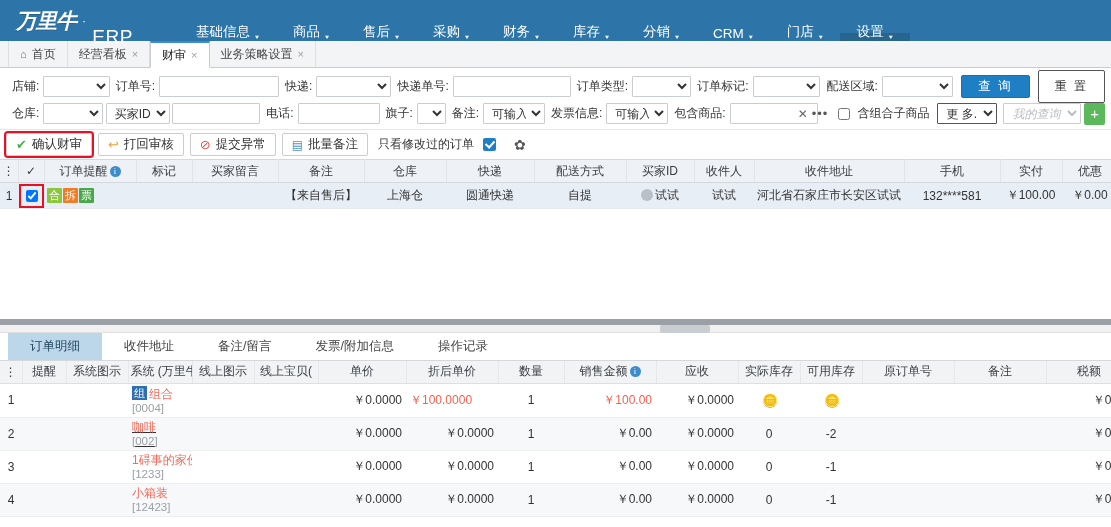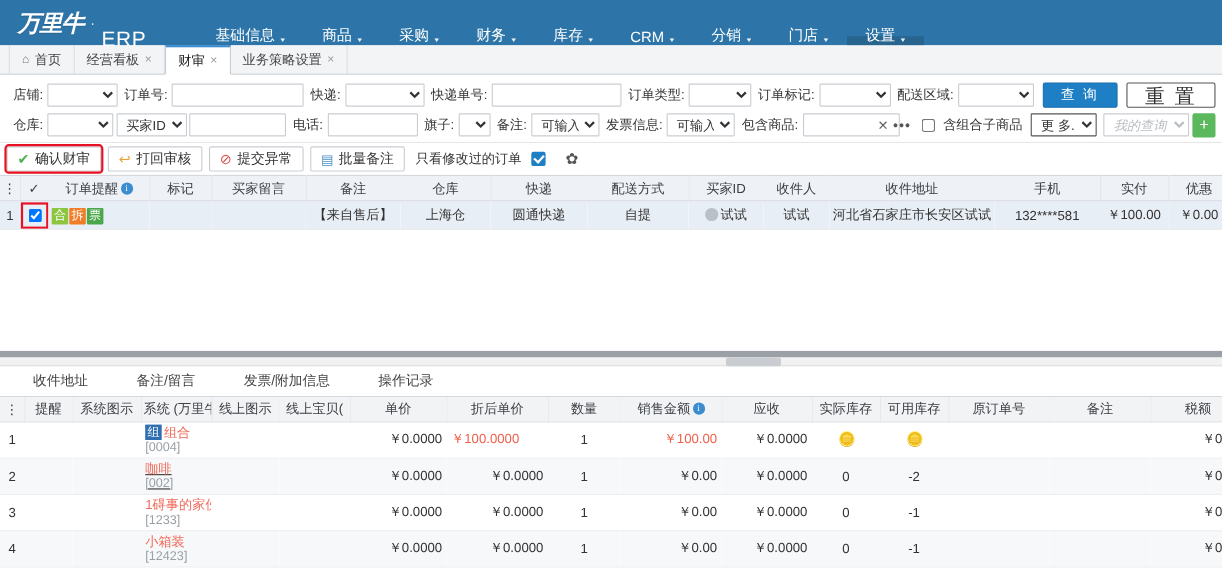--- a/index.html
+++ b/index.html
@@ -135,23 +135,23 @@
     letter-spacing: 2px;
     cursor: pointer;
     border-radius: 2px;
     margin-left: 8px;
     font-family: inherit;
   }
   .btn-reset {
     background: #fff;
     color: #333;
     border: 1px solid #555;
-    height: 23px;
+    height: 33px;
     padding: 0 16px;
-    font-size: 18px;
+    font-size: 12px;
     letter-spacing: 2px;
     cursor: pointer;
     border-radius: 2px;
     margin-left: 8px;
     font-family: inherit;
   }
   .cb { width: 12px; height: 12px; vertical-align: middle; }
   .inline-x {
     margin-left: -20px;
     color: #666;
@@ -409,37 +409,41 @@
   <div class="navitems" id="navitems">
       <div class="navitem">
         <span>基础信息</span>
         <span class="caret">▾</span>
       </div>
       <div class="navitem">
         <span>商品</span>
         <span class="caret">▾</span>
       </div>
       <div class="navitem">
+        <span>售后</span>
+        <span class="caret">▾</span>
+      </div>
+      <div class="navitem">
         <span>采购</span>
         <span class="caret">▾</span>
       </div>
       <div class="navitem">
         <span>财务</span>
         <span class="caret">▾</span>
       </div>
       <div class="navitem">
         <span>库存</span>
         <span class="caret">▾</span>
       </div>
       <div class="navitem">
+        <span>分销</span>
+        <span class="caret">▾</span>
+      </div>
+      <div class="navitem">
         <span>CRM</span>
-        <span class="caret">▾</span>
-      </div>
-      <div class="navitem">
-        <span>分销</span>
         <span class="caret">▾</span>
       </div>
       <div class="navitem">
         <span>门店</span>
         <span class="caret">▾</span>
       </div>
       <div class="navitem active">
         <span>设置</span>
         <span class="caret">▾</span>
       </div>
@@ -621,20 +625,23 @@
       </tbody>
   </table>
 </div>
 
 <div class="splitter"></div>
 <div class="hscroll-track">
   <div class="hscroll-thumb"></div>
 </div>
 
 <div class="dtabs" id="dtabs">
+    <div class="dtab active">
+      <span>订单明细</span>
+    </div>
     <div class="dtab">
       <span>收件地址</span>
     </div>
     <div class="dtab">
       <span>备注/留言</span>
     </div>
     <div class="dtab">
       <span>发票/附加信息</span>
     </div>
     <div class="dtab">

